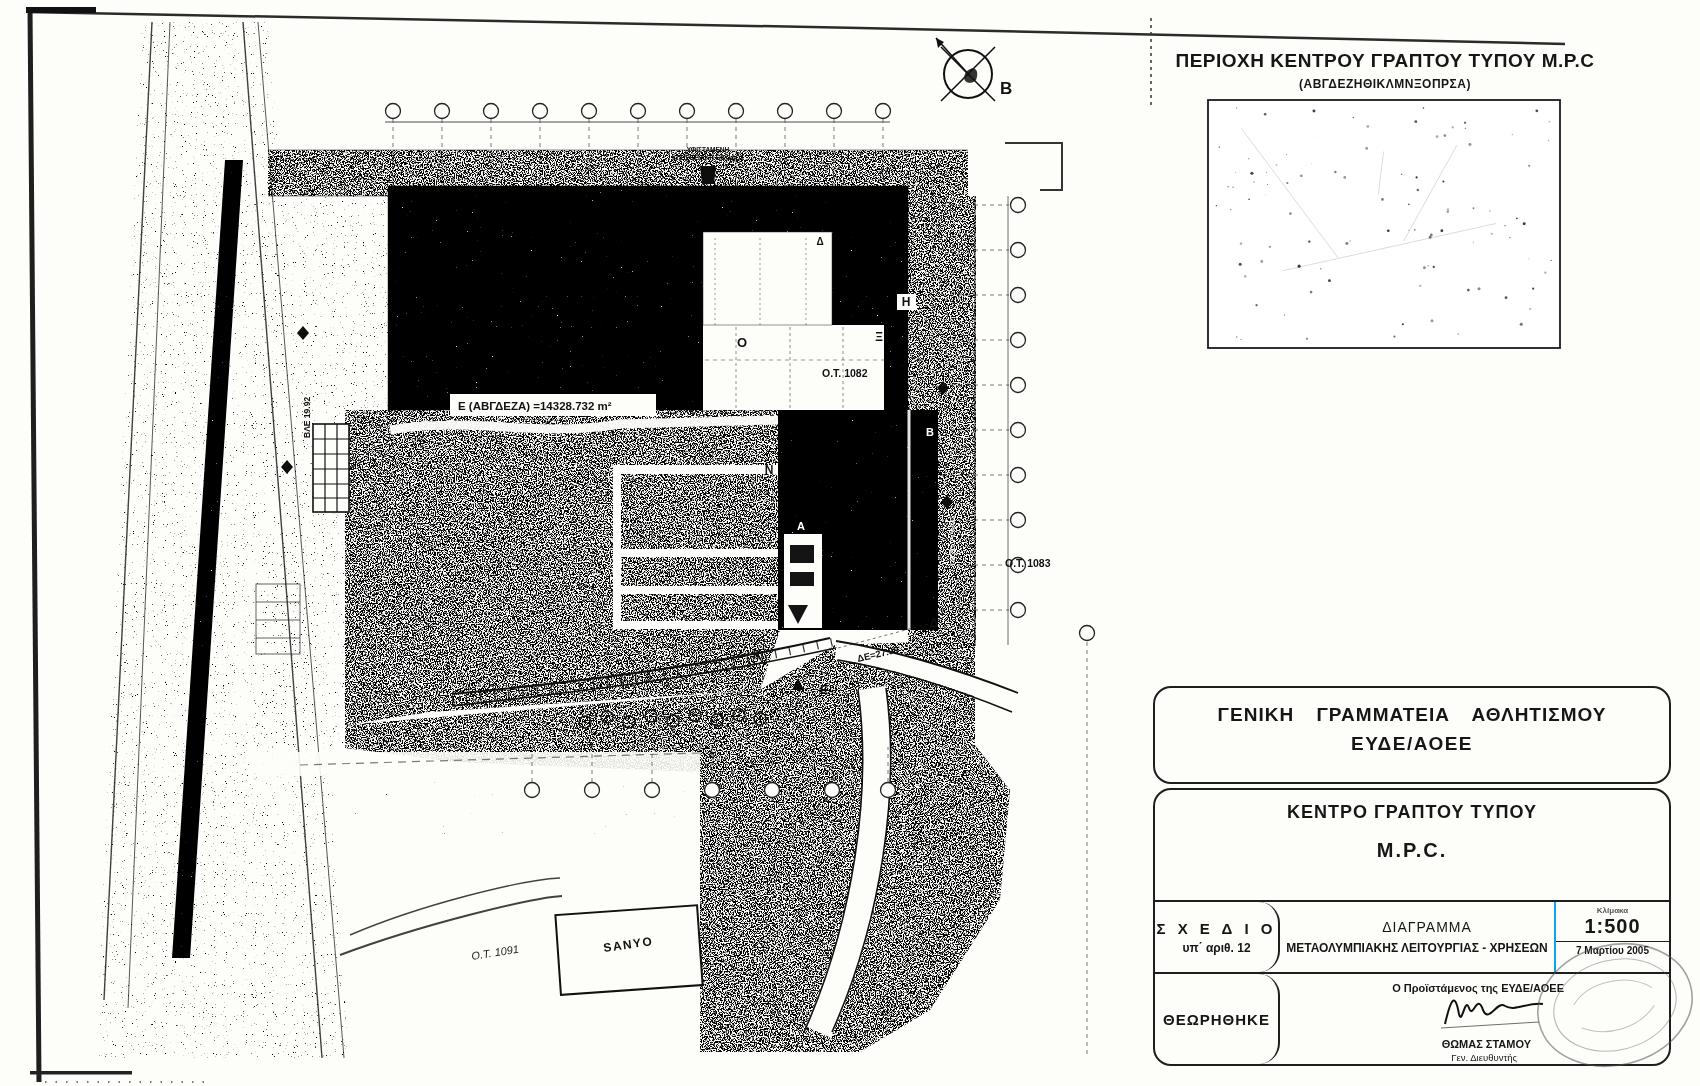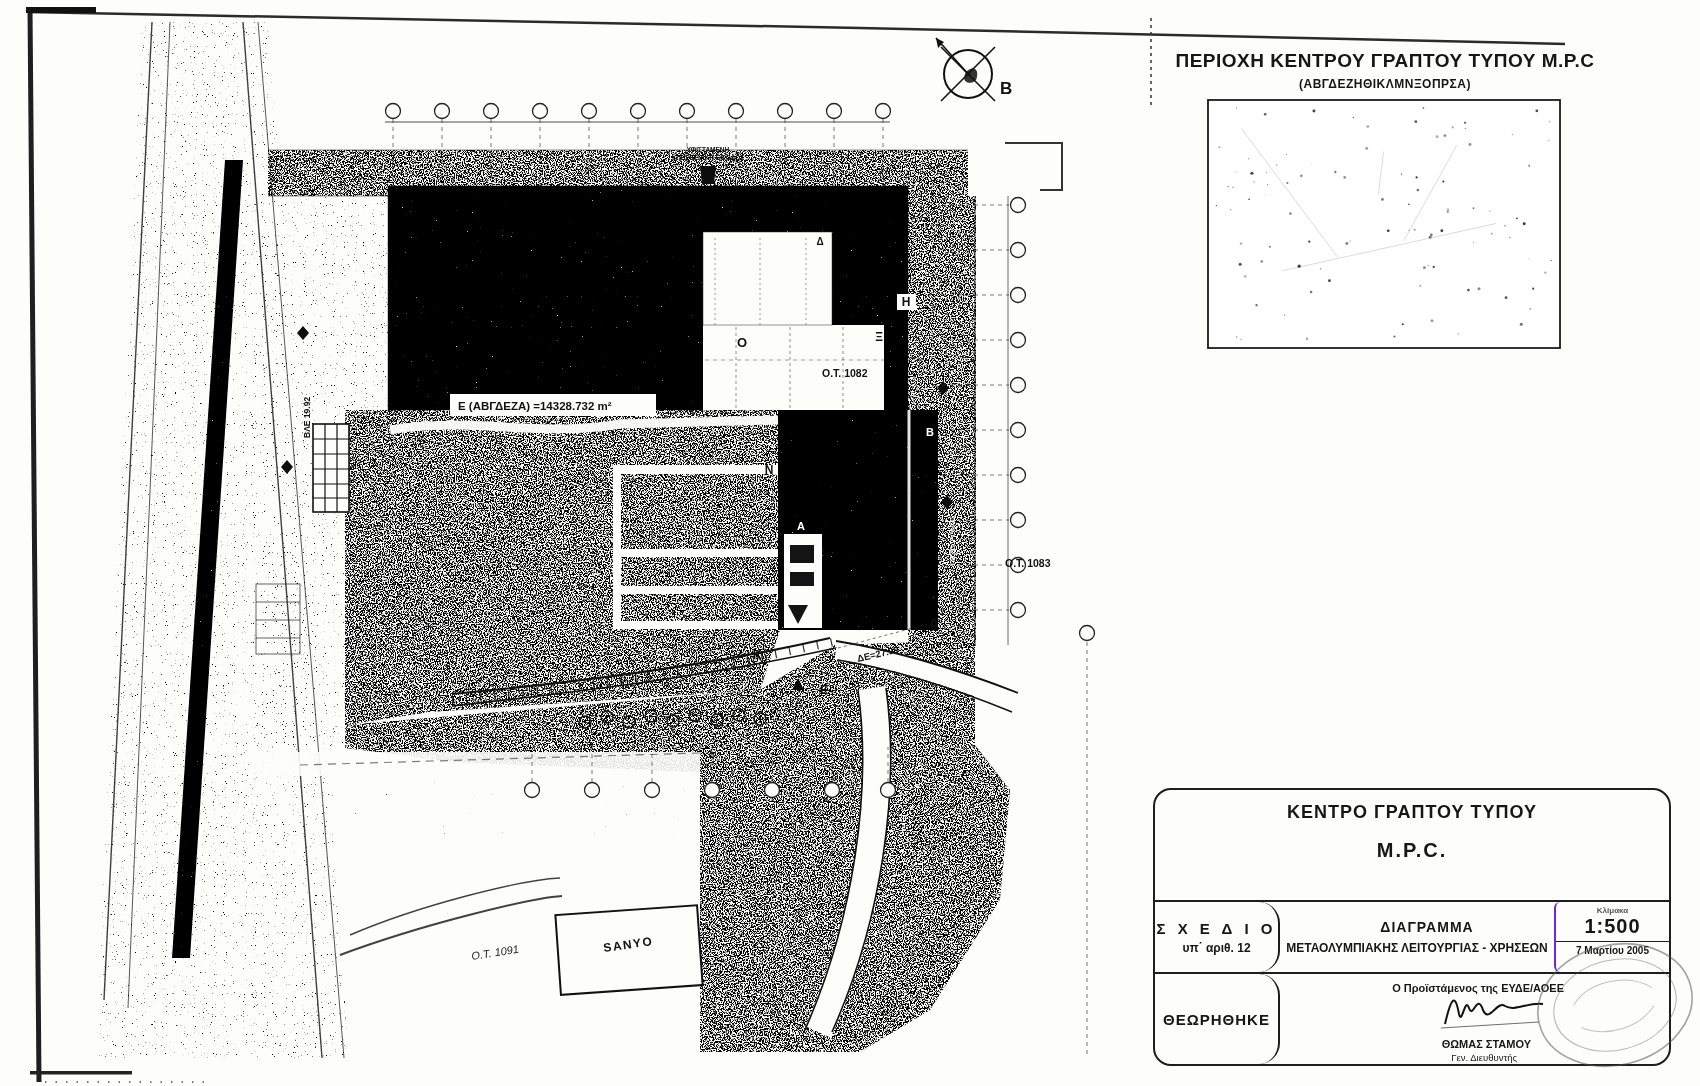--- a/index.html
+++ b/index.html
@@ -17,24 +17,24 @@
   #tb1 .l1{margin-top:16px;font-size:19px;font-weight:bold;letter-spacing:1px;word-spacing:16px;}
   #tb1 .l2{margin-top:7px;font-size:19px;font-weight:bold;letter-spacing:1.5px;}
   #tb2{left:1153px;top:788px;width:514px;height:274px;border-radius:18px;display:flex;flex-direction:column;}
   #tb2 .hdr{height:110px;}
   #tb2 .hdr .p1{margin-top:12px;font-size:18px;font-weight:bold;letter-spacing:1px;}
   #tb2 .hdr .p2{margin-top:16px;font-size:20px;font-weight:bold;letter-spacing:2px;}
   .row1{display:flex;height:70px;border-top:2px solid #1e1e1e;}
   .row2{display:flex;flex:1;border-top:2px solid #1e1e1e;}
   .c1{width:123px;border-right:2px solid #1e1e1e;display:flex;flex-direction:column;justify-content:center;border-radius:21px;}
   .c2{flex:1;display:flex;flex-direction:column;justify-content:center;}
-  .c3{width:113px;border-left:2px solid #6d28d9;display:flex;flex-direction:column;border-radius:6px;}
+  .c3{width:113px;border-left:2px solid #0ea5e9;display:flex;flex-direction:column;}
   .plan-lbl{font-size:15px;font-weight:bold;letter-spacing:4px;}
   .plan-no{font-size:12px;font-weight:bold;margin-top:4px;}
-  .dt1{font-size:14px;font-weight:bold;letter-spacing:1px;padding-left:20px;}
+  .dt1{font-size:14px;font-weight:normal;letter-spacing:1px;padding-left:20px;}
   .dt2{font-size:12px;font-weight:bold;margin-top:6px;}
   .scale-lbl{font-size:8px;color:#555;margin-top:4px;font-weight:bold;}
   .scale-val{font-size:20px;font-weight:bold;letter-spacing:1px;}
   .scale-date{font-size:10px;font-weight:bold;border-top:1.5px solid #1e1e1e;margin-top:3px;padding-top:3px;}
   .appr{font-size:15px;font-weight:bold;letter-spacing:1px;}
   .sigcell{flex:1;position:relative;}
   .sig-role{position:absolute;right:105px;top:8px;font-size:11px;font-weight:bold;}
   .sig-name{position:absolute;right:138px;top:64px;font-size:11px;font-weight:bold;}
   .sig-title{position:absolute;right:152px;top:78px;font-size:9.5px;font-weight:normal;}
   #sig-svg{position:absolute;right:120px;top:14px;}
@@ -416,20 +416,24 @@
           <line x1="1241.3716220855713" y1="128.4344446659088" x2="1337.9106867313385" y2="257.6353144645691" stroke="#555" stroke-width=".6" opacity=".35"></line>
           <line x1="1456.8310260772705" y1="145.18725395202637" x2="1403.6231178045273" y2="241.15232944488525" stroke="#555" stroke-width=".6" opacity=".35"></line>
           <line x1="1383.5721731185913" y1="151.53307437896729" x2="1378.3656853437424" y2="194.46298599243164" stroke="#555" stroke-width=".6" opacity=".35"></line>
         </g>
   </g>
 </svg>
 
 <div class="htext center" id="inset-sub">(ΑΒΓΔΕΖΗΘΙΚΛΜΝΞΟΠΡΣΑ)</div>
 <div class="htext center" id="inset-title">ΠΕΡΙΟΧΗ ΚΕΝΤΡΟΥ ΓΡΑΠΤΟΥ ΤΥΠΟΥ Μ.Ρ.C</div>
 
+<div class="tb center" id="tb1">
+  <div class="l1">ΓΕΝΙΚΗ ΓΡΑΜΜΑΤΕΙΑ ΑΘΛΗΤΙΣΜΟΥ</div>
+  <div class="l2">ΕΥΔΕ/ΑΟΕΕ</div>
+</div>
 
 <div class="tb" id="tb2">
   <div class="hdr center">
     <div class="p1">ΚΕΝΤΡΟ ΓΡΑΠΤΟΥ ΤΥΠΟΥ</div>
     <div class="p2">Μ.Ρ.C.</div>
   </div>
   <div class="row1">
     <div class="c1 center">
       <div class="plan-lbl">Σ Χ Ε Δ Ι Ο</div>
       <div class="plan-no">υπ΄ αριθ. 12</div>

